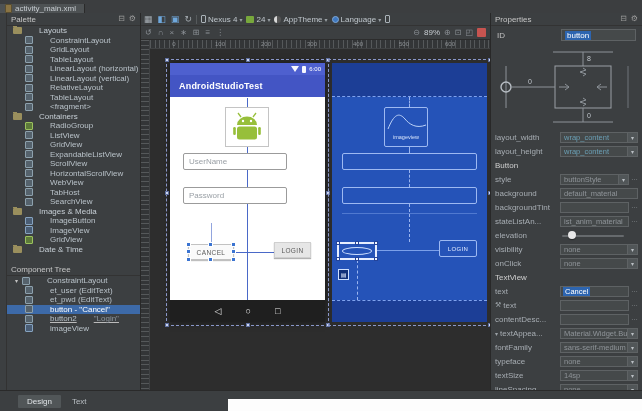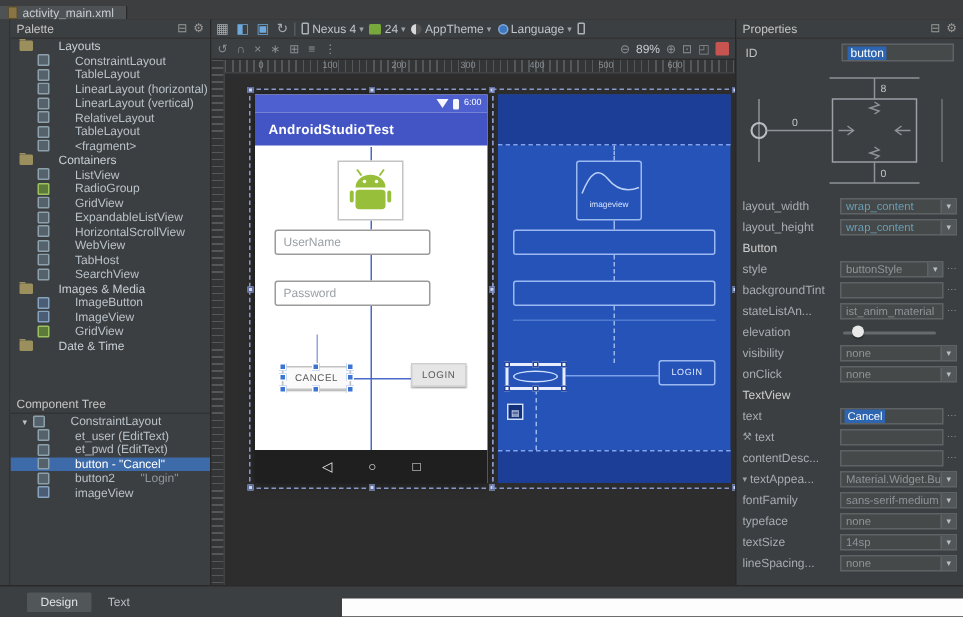--- a/index.html
+++ b/index.html
@@ -157,20 +157,24 @@
         <div class="pal-row section">
           <span class="folder"></span>
           <span class="plabel sec">Layouts</span>
         </div>
         <div class="pal-row item">
           <span class="wicon"></span>
           <span class="plabel">ConstraintLayout</span>
         </div>
         <div class="pal-row item">
           <span class="wicon"></span>
+          <span class="plabel">GridLayout</span>
+        </div>
+        <div class="pal-row item">
+          <span class="wicon"></span>
           <span class="plabel">TableLayout</span>
         </div>
         <div class="pal-row item">
           <span class="wicon"></span>
           <span class="plabel">LinearLayout (horizontal)</span>
         </div>
         <div class="pal-row item">
           <span class="wicon"></span>
           <span class="plabel">LinearLayout (vertical)</span>
         </div>
@@ -184,34 +188,38 @@
         </div>
         <div class="pal-row item">
           <span class="wicon"></span>
           <span class="plabel">&lt;fragment&gt;</span>
         </div>
         <div class="pal-row section">
           <span class="folder"></span>
           <span class="plabel sec">Containers</span>
         </div>
         <div class="pal-row item">
-          <span class="wicon"></span>
-          <span class="plabel">ListView</span>
-        </div>
-        <div class="pal-row item">
           <span class="wicon green"></span>
           <span class="plabel">RadioGroup</span>
         </div>
         <div class="pal-row item">
           <span class="wicon"></span>
+          <span class="plabel">ListView</span>
+        </div>
+        <div class="pal-row item">
+          <span class="wicon"></span>
           <span class="plabel">GridView</span>
         </div>
         <div class="pal-row item">
           <span class="wicon"></span>
           <span class="plabel">ExpandableListView</span>
+        </div>
+        <div class="pal-row item">
+          <span class="wicon"></span>
+          <span class="plabel">ScrollView</span>
         </div>
         <div class="pal-row item">
           <span class="wicon"></span>
           <span class="plabel">HorizontalScrollView</span>
         </div>
         <div class="pal-row item">
           <span class="wicon"></span>
           <span class="plabel">WebView</span>
         </div>
         <div class="pal-row item">
@@ -257,21 +265,21 @@
           <span class="plabel">et_user (EditText)</span>
         </div>
         <div class="tree-row" style="padding-left: 18px;">
           <span class="wicon"></span>
           <span class="plabel">et_pwd (EditText)</span>
         </div>
         <div class="tree-row selected" style="padding-left: 18px;">
           <span class="wicon"></span>
           <span class="plabel">button - "Cancel"</span>
         </div>
-        <div class="tree-row" style="padding-left: 18px;">
+        <div class="tree-row" style="padding-left: 18px; text-decoration: underline;">
           <span class="wicon"></span>
           <span class="plabel">button2</span>
           <span class="plabel dim">"Login"</span>
         </div>
         <div class="tree-row" style="padding-left: 18px;">
           <span class="wicon img"></span>
           <span class="plabel">imageView</span>
         </div>
       </div>
   </div>
@@ -518,20 +526,30 @@
           <span class="pctl">
             <span class="combo">
               <span class="val">buttonStyle</span>
               <span class="darr">▾</span>
             </span>
             <span class="mored">…</span>
           </span>
         </div>
         <div class="prop-row">
           <span class="plbl">
+            <span>background</span>
+          </span>
+          <span class="pctl">
+            <span class="tfield">
+              <span class="val">default_material</span>
+            </span>
+          </span>
+        </div>
+        <div class="prop-row">
+          <span class="plbl">
             <span>backgroundTint</span>
           </span>
           <span class="pctl">
             <span class="tfield">
               <span class="val"></span>
             </span>
             <span class="mored">…</span>
           </span>
         </div>
         <div class="prop-row">

